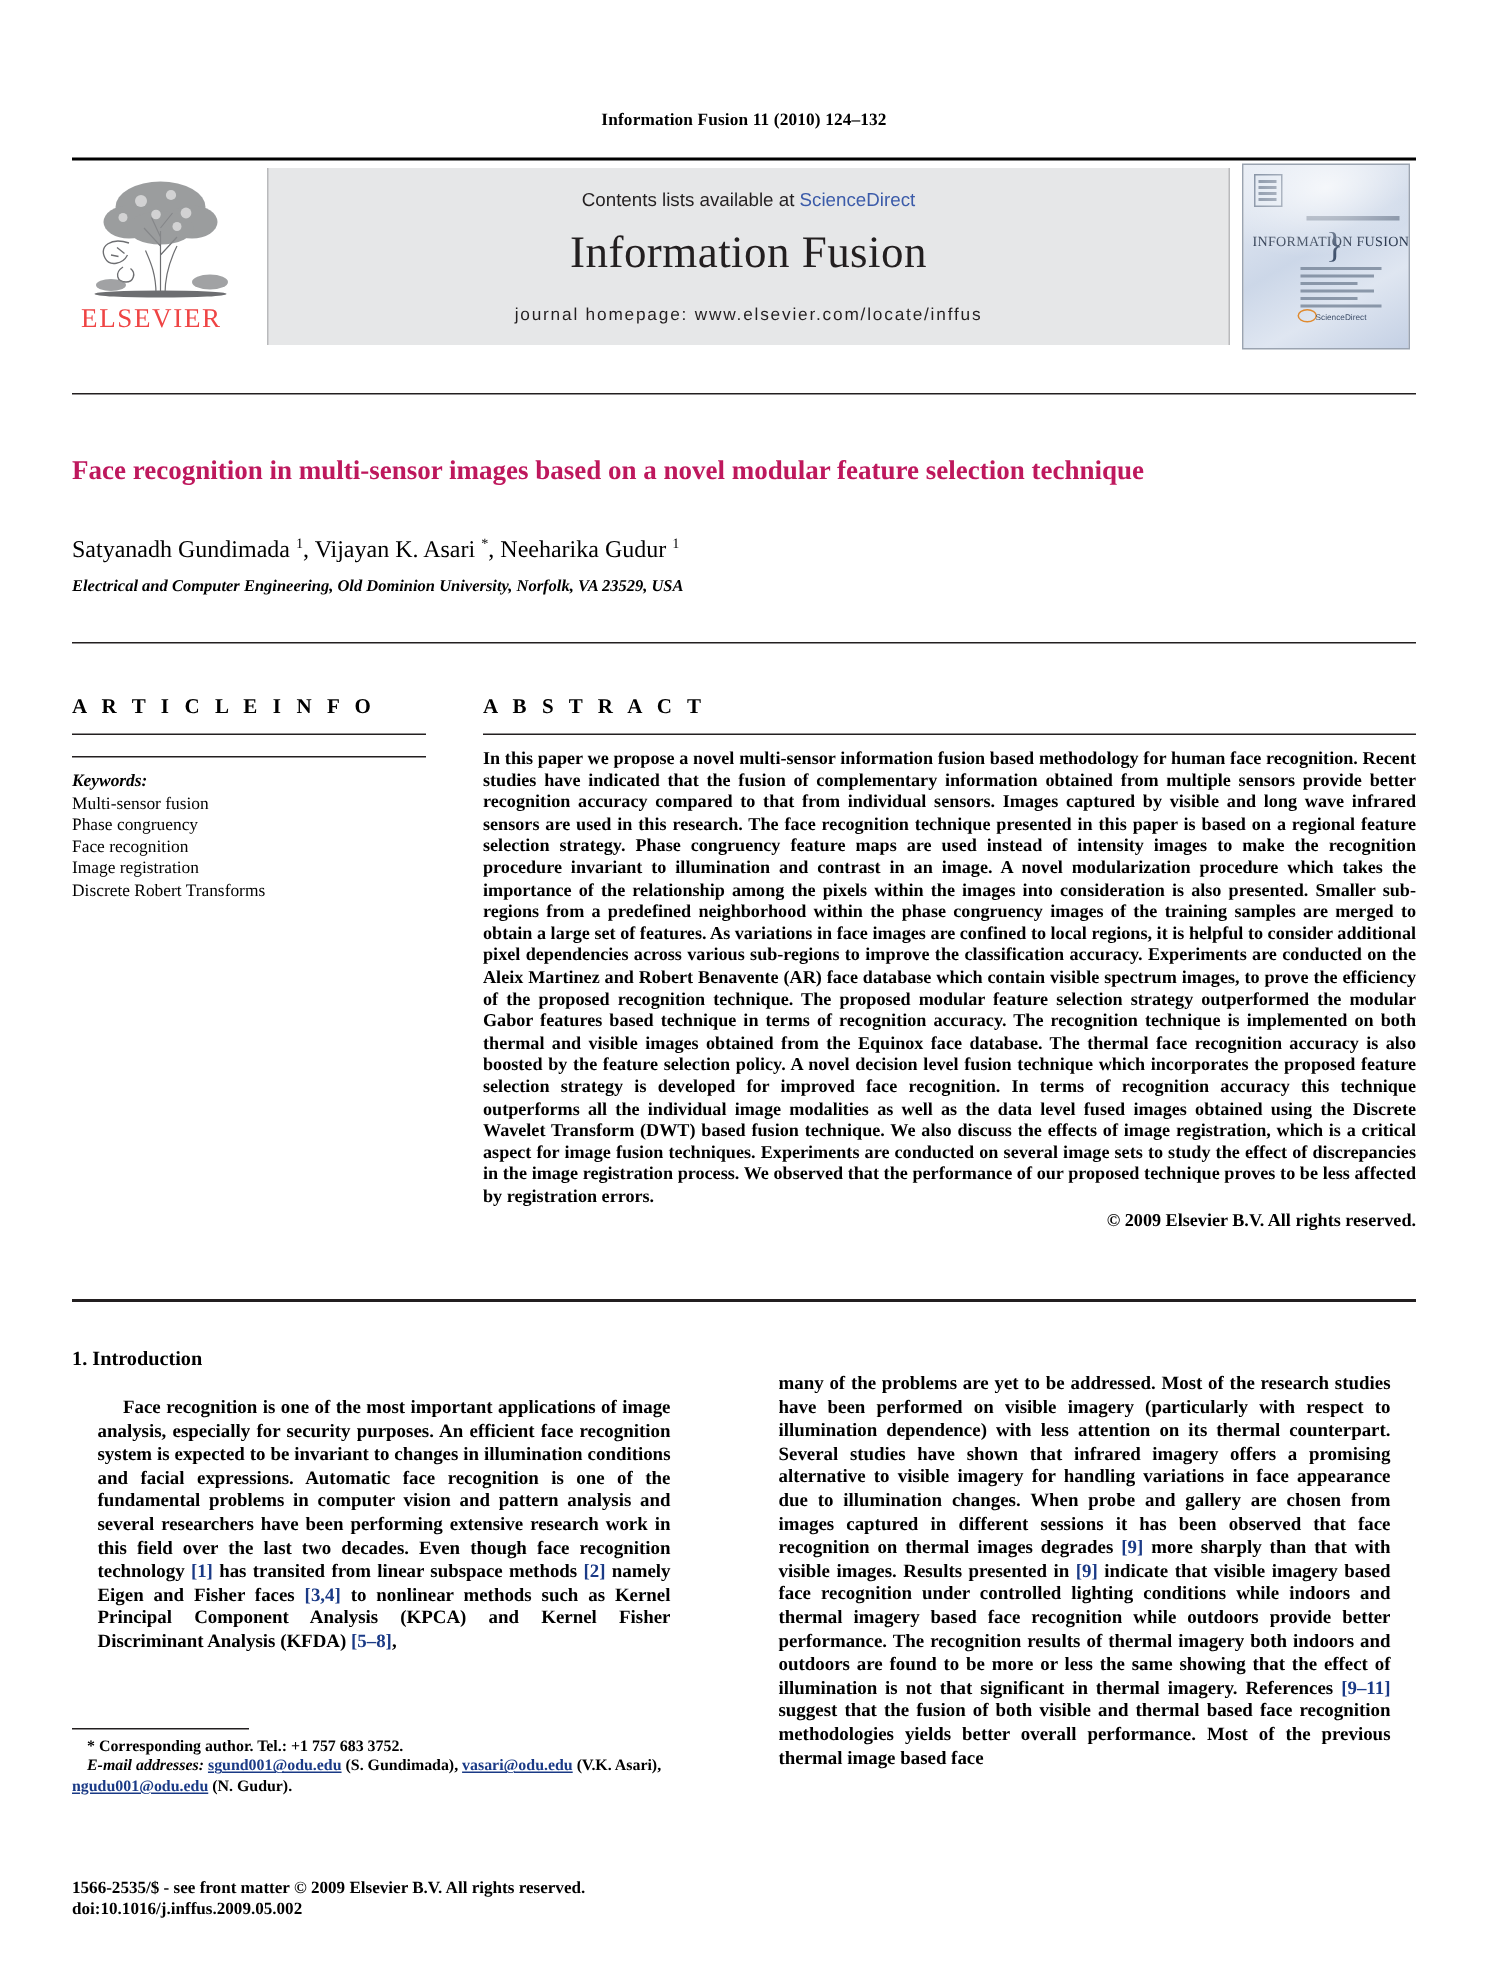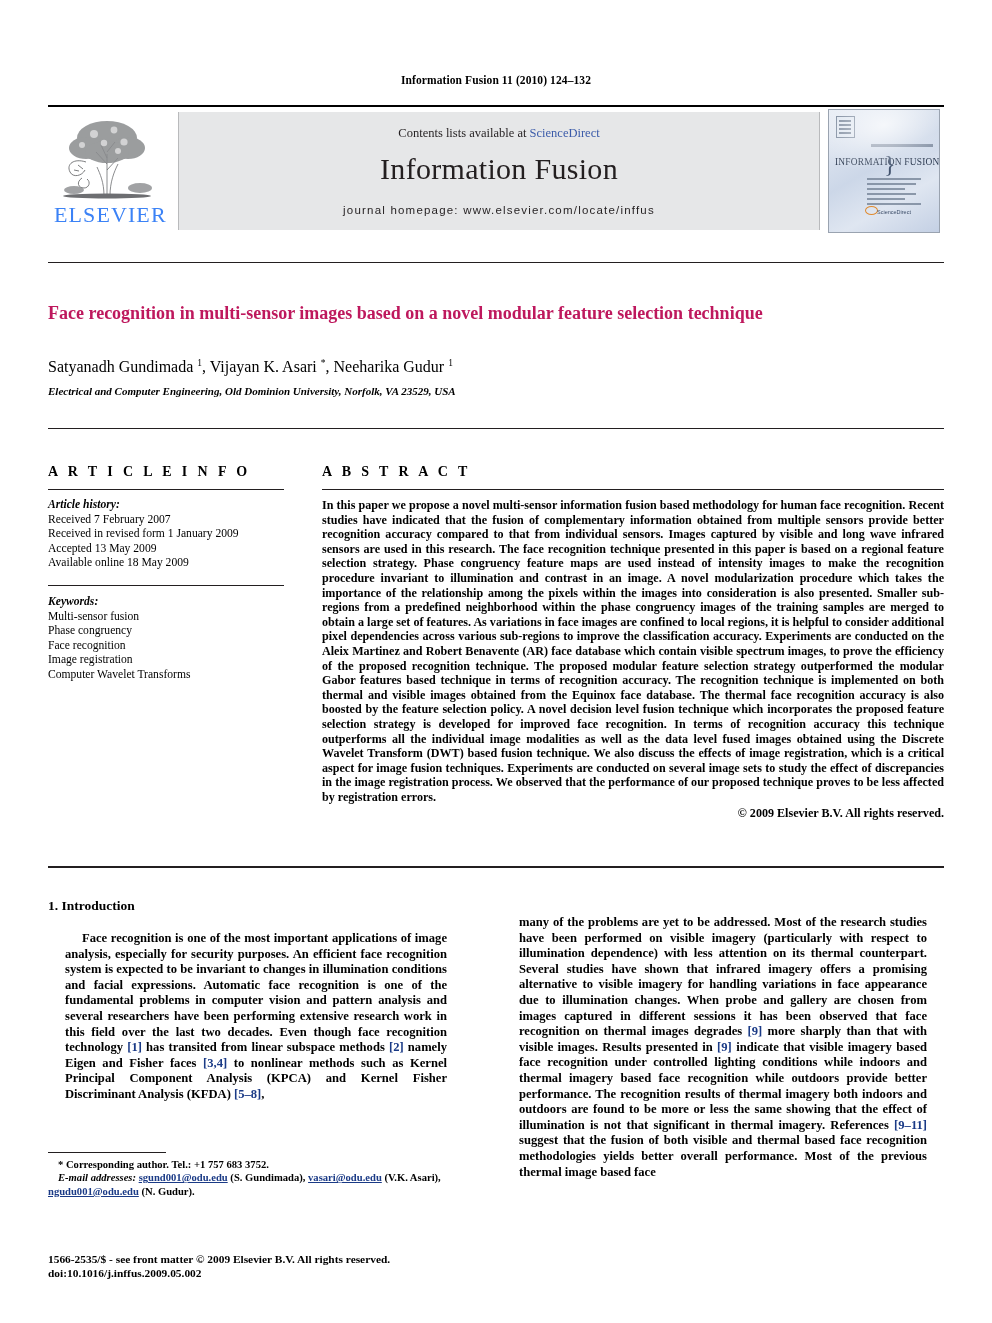--- a/index.html
+++ b/index.html
@@ -58,40 +58,40 @@
     position: relative;
     width: 110px;
     height: 88px;
     overflow: hidden;
   }
   .tree-box svg { display: block; }
   .elsevier-word {
     position: absolute;
     left: 2px; top: 90px;
     font-family: "Liberation Serif", serif;
-    font-size: 22px;
+    font-size: 18px;
     letter-spacing: 1.1px;
-    color: #3b82f6;
+    color: #ef4444;
     font-weight: normal;
   }
   .center-band {
     position: absolute;
     left: 130px; top: 7px;
     width: 640px;
     height: 118px;
     background: #e6e7e8;
     border-left: 1px solid #b9babc;
     border-right: 1px solid #b9babc;
   }
   .contents-line {
     position: absolute;
     left: 0; top: 14px;
     width: 100%;
     text-align: center;
-    font-family: Liberation Serif, serif;
+    font-family: Liberation Sans, sans-serif;
     font-size: 12.5px;
     color: #231f20;
   }
   .contents-line .sd {
     color: #3b5ba9;
   }
   .journal-name {
     position: absolute;
     left: 0; top: 40px;
     width: 100%;
@@ -439,35 +439,28 @@
   <div class="rule rule-title-top"></div>
   <h1 class="article-title">Face recognition in multi-sensor images based on a novel modular feature selection technique</h1>
   <div class="authors">Satyanadh Gundimada <sup>1</sup>, Vijayan K. Asari <sup>*</sup>, Neeharika Gudur <sup>1</sup></div>
   <div class="affiliation">Electrical and Computer Engineering, Old Dominion University, Norfolk, VA 23529, USA</div>
 
   <div class="rule rule-info-top"></div>
 
   <div class="col-info">
     <div class="sec-head">A R T I C L E    I N F O</div>
     <div class="hairline"></div>
-    <div class="info-group">
-      <div class="lead">Article history:</div>
-      <div>Received 7 February 2007</div>
-      <div>Received in revised form 1 January 2009</div>
-      <div>Accepted 13 May 2009</div>
-      <div>Available online 18 May 2009</div>
-    </div>
     <div class="info-sep"></div>
     <div class="info-group">
       <div class="lead">Keywords:</div>
       <div>Multi-sensor fusion</div>
       <div>Phase congruency</div>
       <div>Face recognition</div>
       <div>Image registration</div>
-      <div>Computer Wavelet Transforms</div>
+      <div>Discrete Robert Transforms</div>
     </div>
   </div>
 
   <div class="col-abstract">
     <div class="sec-head">A B S T R A C T</div>
     <div class="hairline"></div>
     <div class="abstract-body">In this paper we propose a novel multi-sensor information fusion based methodology for human face recognition. Recent studies have indicated that the fusion of complementary information obtained from multiple sensors provide better recognition accuracy compared to that from individual sensors. Images captured by visible and long wave infrared sensors are used in this research. The face recognition technique presented in this paper is based on a regional feature selection strategy. Phase congruency feature maps are used instead of intensity images to make the recognition procedure invariant to illumination and contrast in an image. A novel modularization procedure which takes the importance of the relationship among the pixels within the images into consideration is also presented. Smaller sub-regions from a predefined neighborhood within the phase congruency images of the training samples are merged to obtain a large set of features. As variations in face images are confined to local regions, it is helpful to consider additional pixel dependencies across various sub-regions to improve the classification accuracy. Experiments are conducted on the Aleix Martinez and Robert Benavente (AR) face database which contain visible spectrum images, to prove the efficiency of the proposed recognition technique. The proposed modular feature selection strategy outperformed the modular Gabor features based technique in terms of recognition accuracy. The recognition technique is implemented on both thermal and visible images obtained from the Equinox face database. The thermal face recognition accuracy is also boosted by the feature selection policy. A novel decision level fusion technique which incorporates the proposed feature selection strategy is developed for improved face recognition. In terms of recognition accuracy this technique outperforms all the individual image modalities as well as the data level fused images obtained using the Discrete Wavelet Transform (DWT) based fusion technique. We also discuss the effects of image registration, which is a critical aspect for image fusion techniques. Experiments are conducted on several image sets to study the effect of discrepancies in the image registration process. We observed that the performance of our proposed technique proves to be less affected by registration errors.</div>
     <div class="copyright">© 2009 Elsevier B.V. All rights reserved.</div>
   </div>
 

